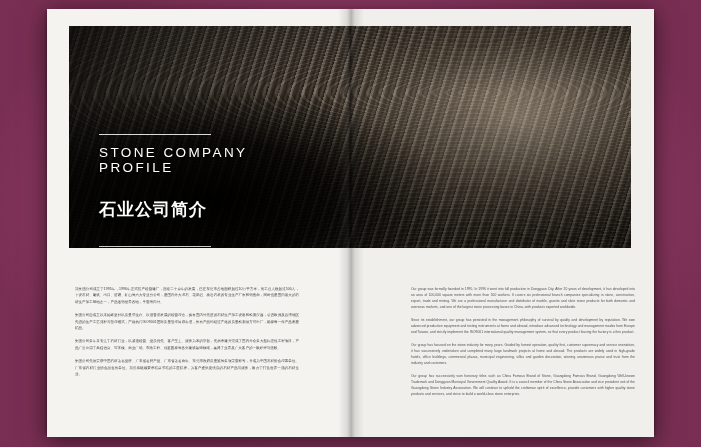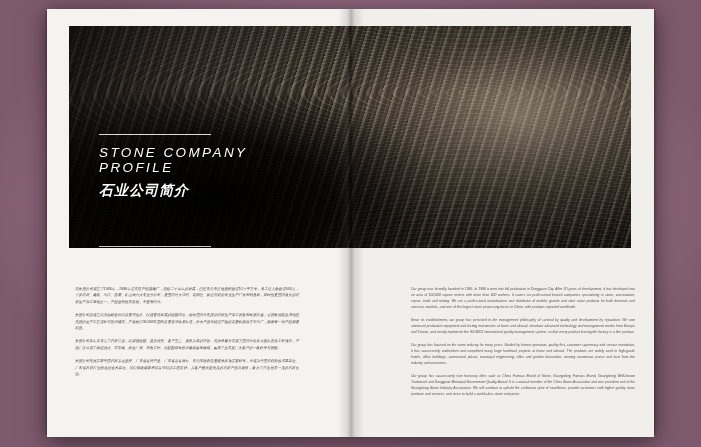--- a/index.html
+++ b/index.html
@@ -12,22 +12,21 @@
     height: 447px;
     overflow: hidden;
     font-family: "Liberation Sans", sans-serif;
   }
 
   
   .stage {
     position: relative;
     width: 701px;
     height: 447px;
-    background: #f9a8d4;
-    font-style: italic;
+    background: #ec4899;
   }
   .stage::before {
     
     content: "";
     position: absolute;
     inset: 0;
     background: radial-gradient(ellipse at 50% 45%, rgba(90,90,90,0.35) 0%, rgba(25,25,25,0.55) 75%);
     pointer-events: none;
   }
 
@@ -147,22 +146,22 @@
   .title-en {
     font-size: 13.5px;
     letter-spacing: 2.4px;
     line-height: 15px;
     font-weight: 400;
     color: #ffffff;
     text-shadow: 0 1px 2px rgba(0,0,0,0.6);
     white-space: pre-line;
   }
   .title-cn {
-    margin-top: 7px;
-    font-size: 14px;
+    margin-top: 23px;
+    font-size: 17px;
     letter-spacing: 1px;
     font-weight: 700;
     color: #ffffff;
     text-shadow: 0 1px 2px rgba(0,0,0,0.6);
   }
   .rule-bottom {
     position: absolute;
     left: 52px;
     top: 237px;
     width: 112px;

